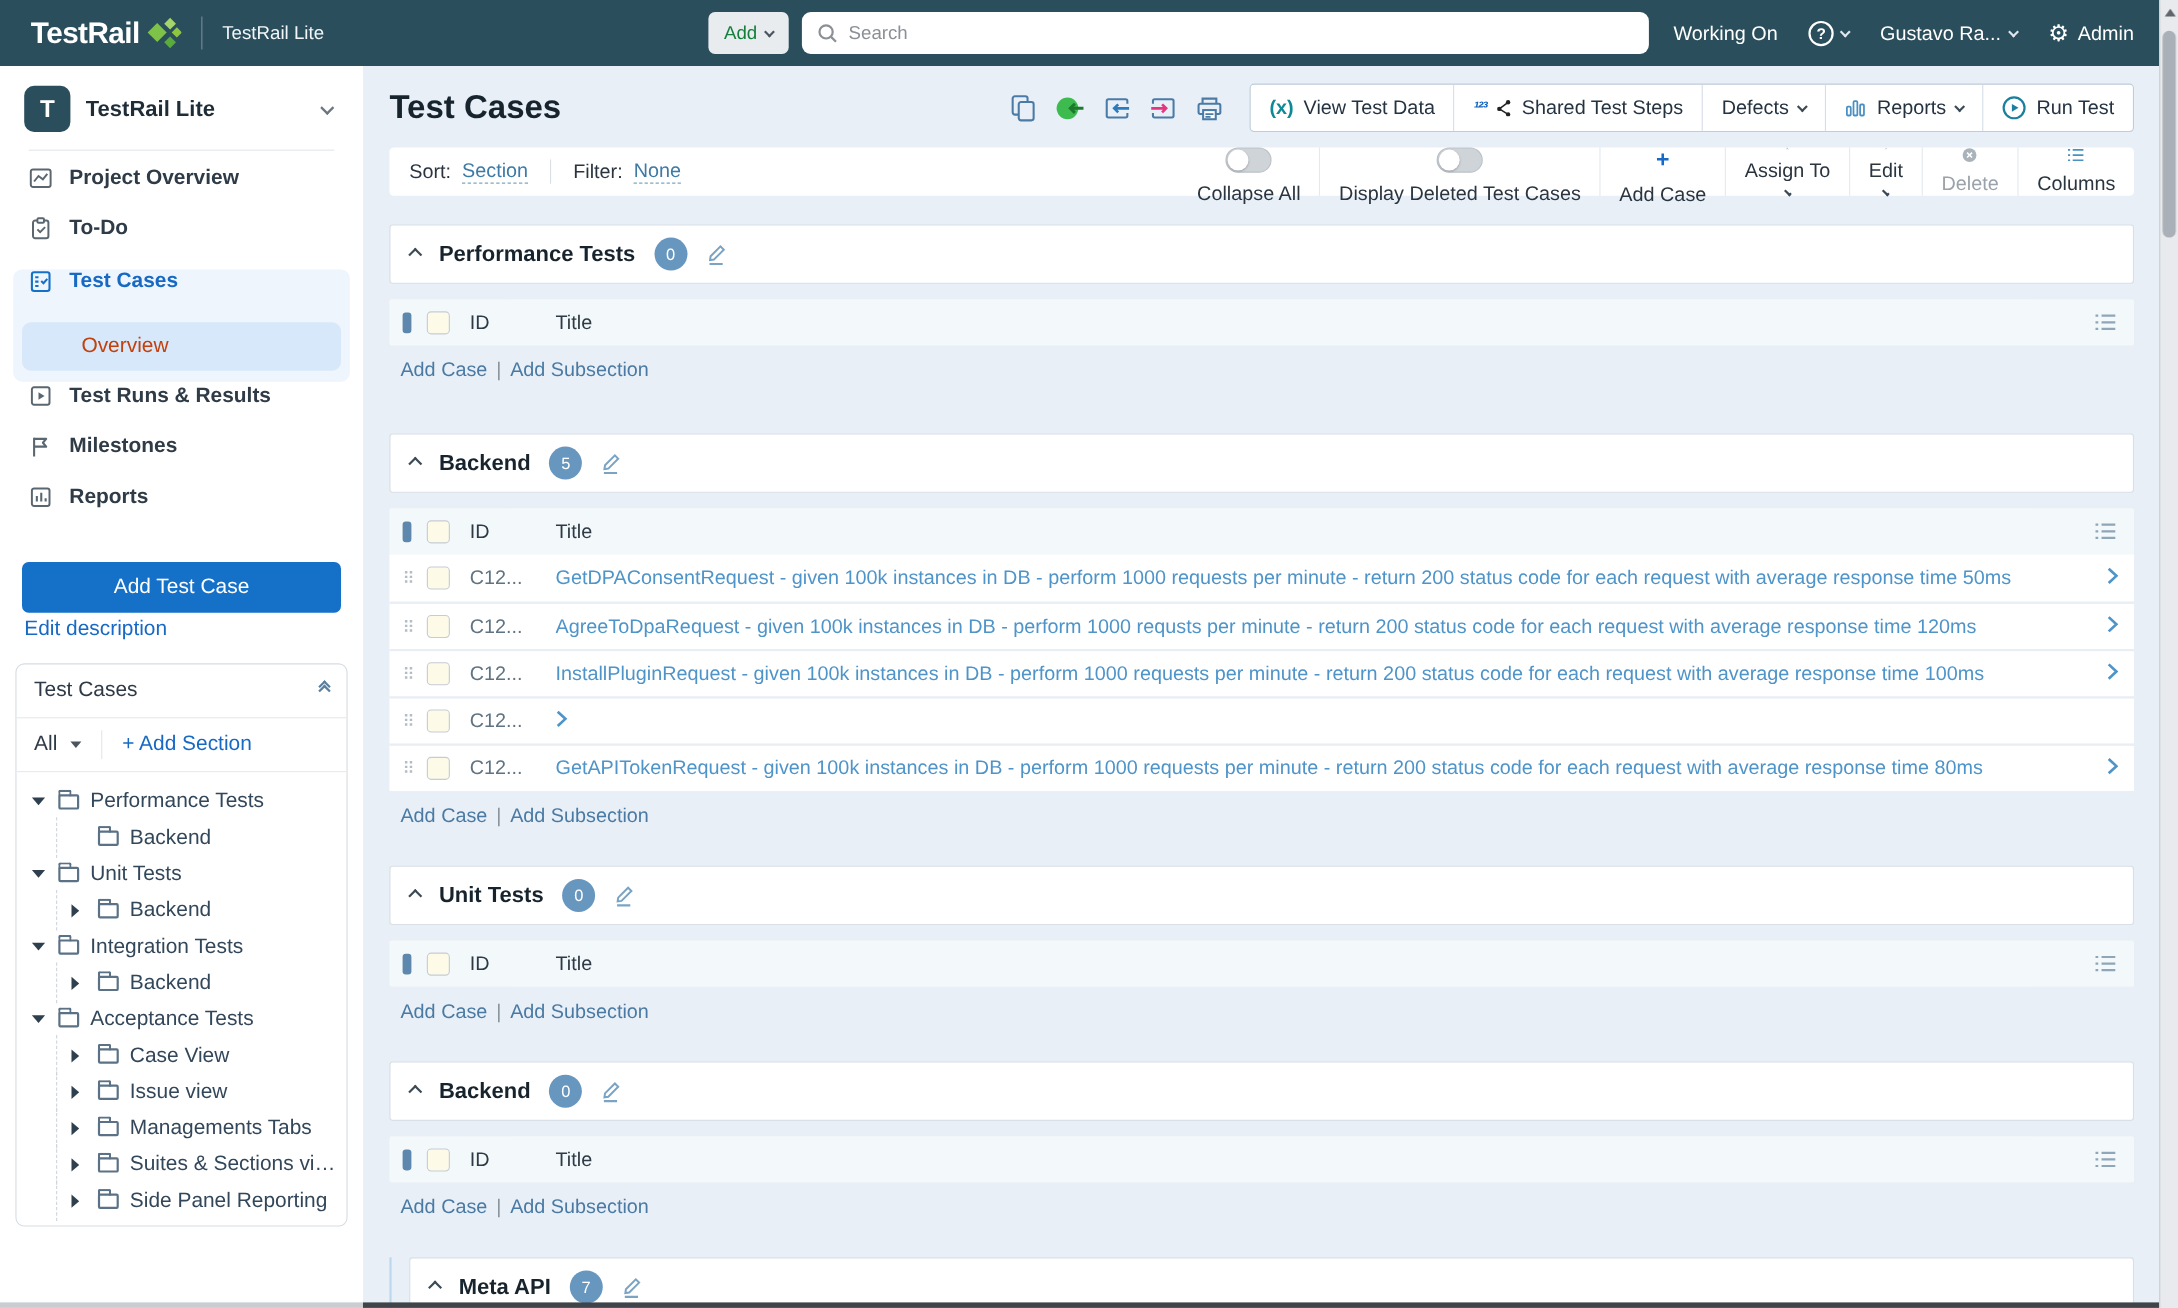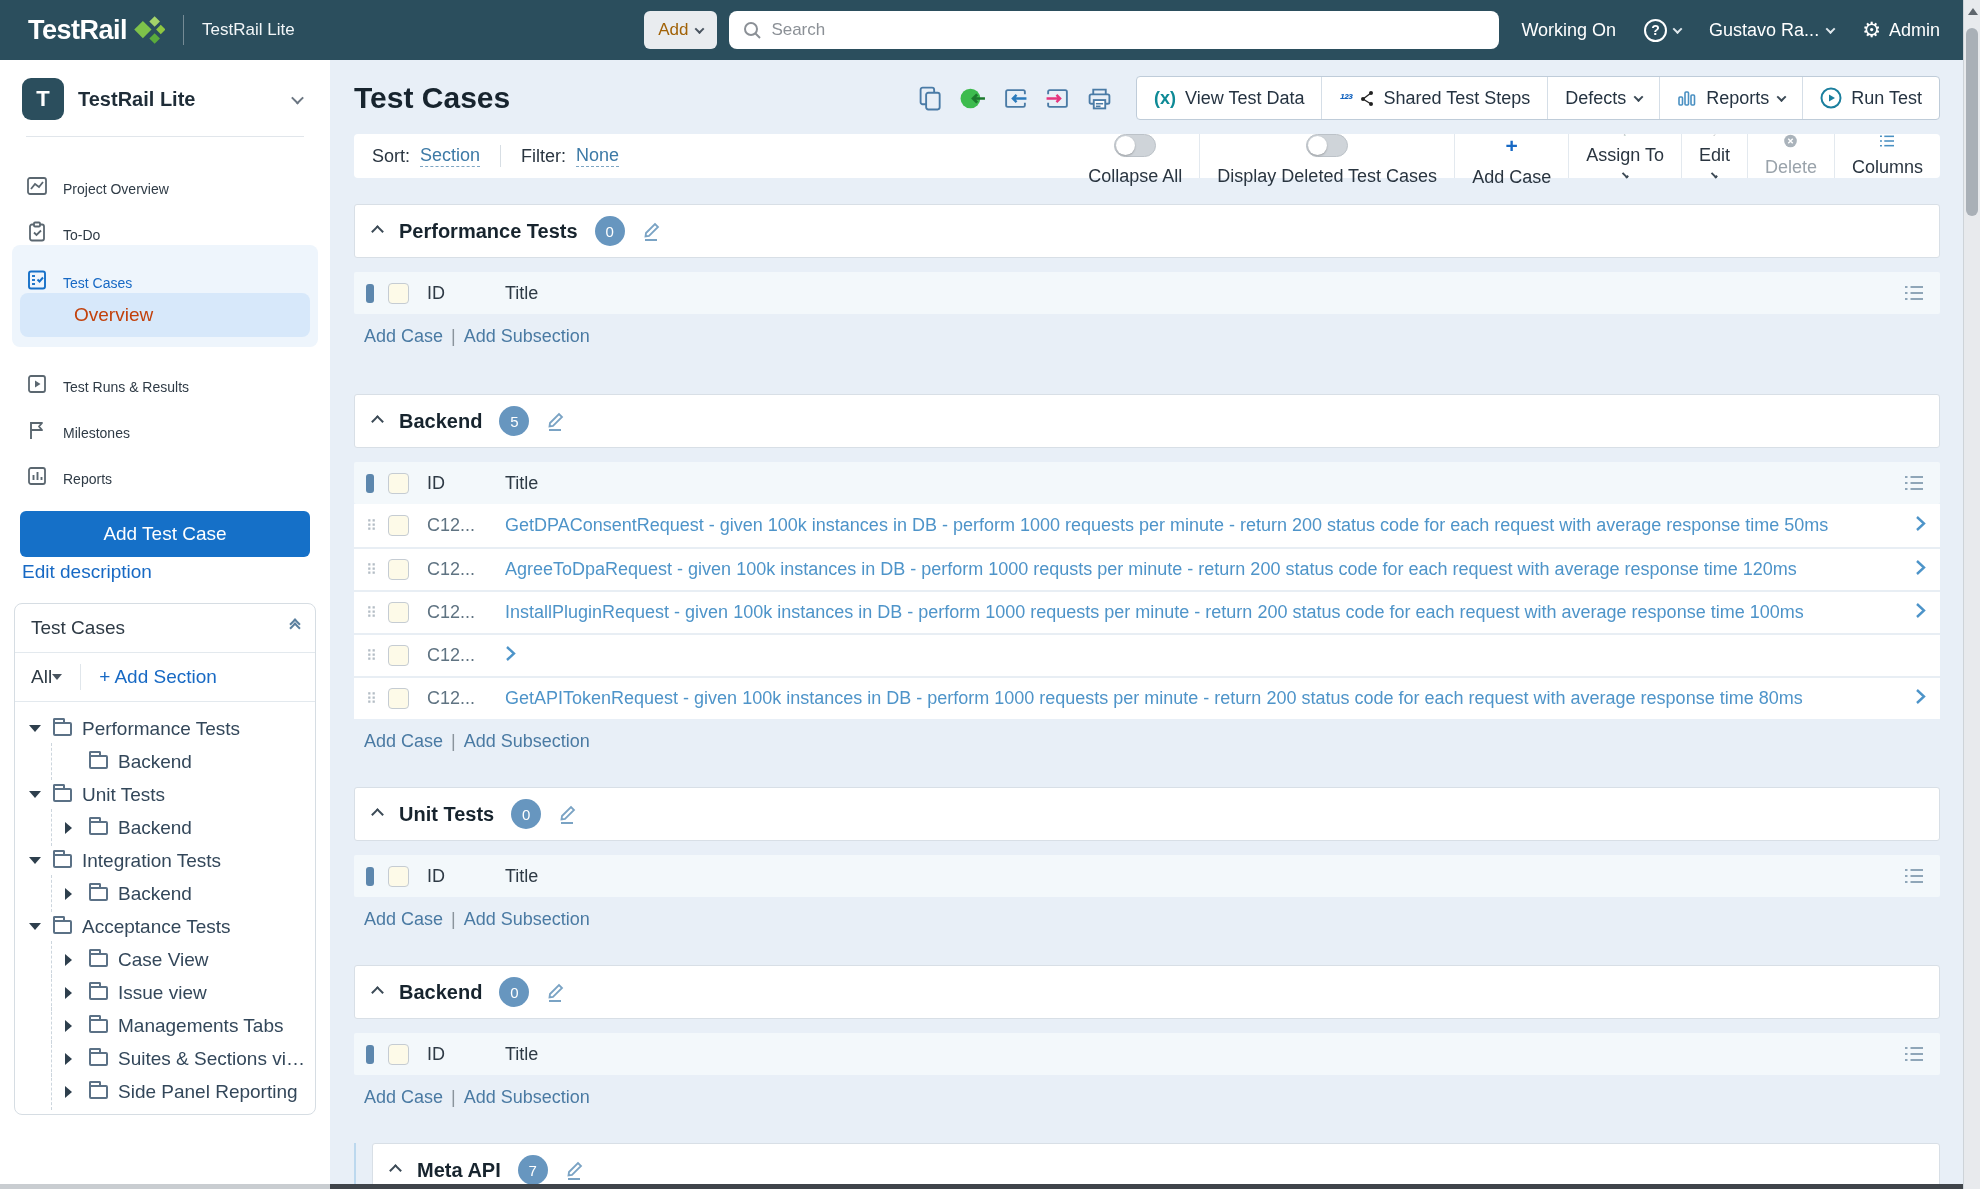--- a/index.html
+++ b/index.html
@@ -5,21 +5,21 @@
   * { margin:0; padding:0; box-sizing:border-box; }
   html,body { width:1980px; height:1189px; overflow:hidden; }
   body { font-family:"Liberation Sans", sans-serif; background:#e8eff7; color:#2a3540; position:relative; }
 
   
   .topbar { height:60px; background:#2b4e5d; display:flex; align-items:center; padding:0 40px 0 28px; color:#fff; }
   .brand { display:flex; align-items:center; gap:6px; }
   .brand-text { font-size:27px; font-weight:bold; letter-spacing:-0.5px; }
   .top-divider { width:1px; height:30px; background:rgba(255,255,255,.35); margin:0 18px; }
   .project-name { font-size:17px; color:#f2f6f8; }
-  .add-btn { margin-left:auto; background:#e9ecef; color:#a16207; border:none; border-radius:6px; height:38px; padding:0 14px; font-size:17px; display:flex; align-items:center; gap:8px; cursor:pointer; }
+  .add-btn { margin-left:auto; background:#e9ecef; color:#15803d; border:none; border-radius:6px; height:38px; padding:0 14px; font-size:17px; display:flex; align-items:center; gap:8px; cursor:pointer; }
   .search-box { width:770px; height:38px; background:#fff; border-radius:8px; margin-left:12px; display:flex; align-items:center; padding:0 14px; gap:10px; }
   .search-box input { border:none; outline:none; font-size:17px; flex:1; color:#333; background:transparent; }
   .search-box input::placeholder { color:#8b9096; }
   .top-right { display:flex; align-items:center; gap:28px; margin-left:22px; font-size:18px; }
   .help-wrap { display:flex; align-items:center; gap:7px; }
   .help-circle { width:23px; height:23px; border:2px solid #fff; border-radius:50%; display:flex; align-items:center; justify-content:center; font-size:14px; font-weight:bold; }
   .gear { font-size:21px; }
   .user-wrap, .admin-wrap { display:flex; align-items:center; gap:8px; }
 
   
@@ -35,38 +35,38 @@
   .sidebar { width:330px; background:#fff; flex:none; overflow:hidden; }
   .main { flex:1; padding:16px 40px 0 24px; overflow:hidden; }
 
   
   .ws-row { display:flex; align-items:center; gap:14px; padding:18px 24px 16px 22px; }
   .ws-avatar { width:42px; height:42px; background:#2b4e5d; border-radius:9px; color:#fff; font-size:22px; font-weight:bold; display:flex; align-items:center; justify-content:center; }
   .ws-name { font-size:20px; font-weight:bold; color:#1f2d38; flex:1; }
   .ws-chev { color:#6b7682; margin-right:4px; }
   .side-sep { height:1px; background:#e1e6eb; margin:0 26px; }
   .nav { padding:14px 12px 4px 12px; }
-  .nav-item { display:flex; align-items:flex-end; gap:15px; height:46px; padding-left:14px; border-radius:8px; font-size:14px; color:#2f3b46; cursor:pointer; }
+  .nav-item { display:flex; align-items:flex-start; gap:15px; height:46px; padding-left:14px; border-radius:8px; font-size:19px; color:#2f3b46; cursor:pointer;font-weight:bold; }
   .nav-item svg { flex:none; }
   .nav-group { background:#eef5fc; border-radius:8px; padding-bottom:8px; margin:2px 0; }
   .nav-item.active { color:#1769c4; }
   .nav-sub { margin:2px 8px 2px 8px; height:44px; border-radius:8px; background:#d7e8fa; color:#c2410c; font-size:19px; display:flex; align-items:center; padding-left:54px; cursor:pointer; }
   .add-case-btn { display:block; margin:20px 20px 0 20px; width:290px; height:46px; background:#1570c8; border:none; border-radius:6px; color:#fff; font-size:19px; cursor:pointer; font-family:inherit; }
   .contains { margin:26px 22px 0 22px; font-size:19px; color:#3c4752; line-height:1.55; }
   .contains b { color:#1d262e; }
   .info-icon { display:inline-flex; width:20px; height:20px; background:#9aa2aa; color:#fff; border-radius:50%; font-size:13px; font-weight:bold; align-items:center; justify-content:center; vertical-align:-3px; margin-left:4px; }
   .edit-desc { display:inline-block; margin:4px 0 0 22px; color:#1769c4; font-size:19px; text-decoration:none; cursor:pointer; }
 
   .tc-panel { margin:20px 14px 0 14px; border:1px solid #d6dde3; border-radius:8px; overflow:hidden; background:#fff; }
   .tc-panel-head { display:flex; align-items:center; padding:13px 16px; border-bottom:1px solid #e3e9ee; }
   .tc-panel-title { font-size:19px; color:#2e3a45; flex:1; }
   .dbl-chev { display:flex; flex-direction:column; color:#5a7f9e; }
   .dbl-chev .chev { width:8px; height:8px; margin-top:-4px; }
   .tc-panel-filter { display:flex; align-items:center; padding:11px 16px; border-bottom:1px solid #e3e9ee; gap:10px; }
-  .all-dd { display:flex; align-items:center; gap:0; font-size:19px; color:#2e3a45; cursor:pointer; }
+  .all-dd { display:flex; align-items:center; gap:12px; font-size:19px; color:#2e3a45; cursor:pointer; }
   .tri-down { width:0; height:0; border-left:5px solid transparent; border-right:5px solid transparent; border-top:6px solid #4a5560; }
   .vline { width:1px; height:26px; background:#e0e6eb; margin:0 8px; }
   .add-section { color:#1769c4; font-size:19px; text-decoration:none; cursor:pointer; }
 
   .tree { padding:10px 6px 6px 14px; }
   .tree-row { display:flex; align-items:center; height:33px; font-size:19px; color:#33475a; cursor:pointer; }
   .tree-row .caret { width:22px; flex:none; display:flex; align-items:center; }
   .caret.c-down::before { content:""; border-left:6px solid transparent; border-right:6px solid transparent; border-top:7px solid #2e3f4d; }
   .caret.c-right::before { content:""; border-top:6px solid transparent; border-bottom:6px solid transparent; border-left:7px solid #2e3f4d; }
   .tree-row.lvl1 { margin-left:36px; position:relative; }

